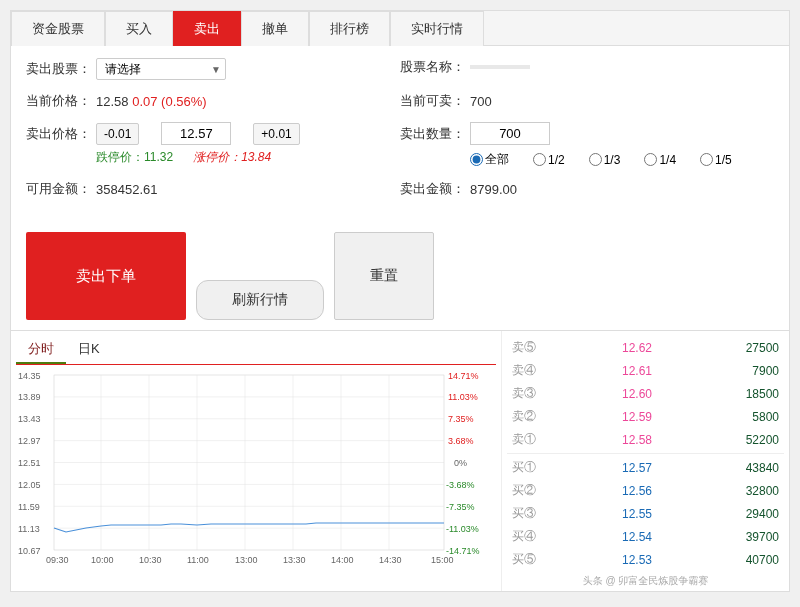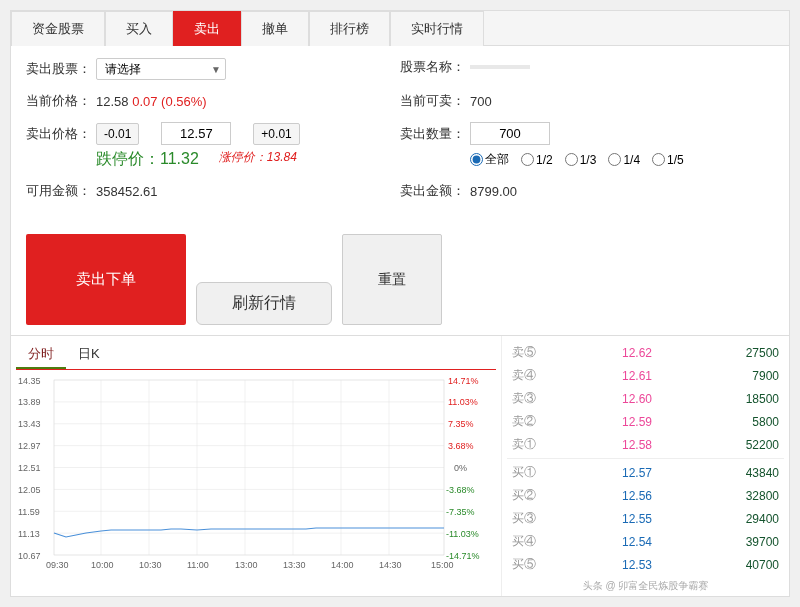--- a/index.html
+++ b/index.html
@@ -24,35 +24,35 @@
     
     .two-col { display: flex; width: 100%; }
     .col-left { flex: 1; }
     .col-right { flex: 1; }
     
     
     .price-input-group { display: flex; align-items: center; gap: 22px; }
     .price-btn { padding: 3px 7px; border: 1px solid #ccc; background: #f5f5f5; cursor: pointer; font-size: 12px; border-radius: 2px; }
     .price-input { width: 70px; text-align: center; border: 1px solid #ccc; padding: 3px 5px; font-size: 13px; }
     .hint-row { display: flex; gap: 20px; margin-top: 4px; margin-left: 0px; }
-    .hint-green { color: #2a8a2a; font-size: 16px; }
+    .hint-green { color: #2a8a2a; font-size: 12px; }
     .hint-red { color: #e02020; font-size: 12px; font-style: italic; }
     
     
     .qty-input { width: 80px; border: 1px solid #ccc; padding: 3px 5px; text-align: center; font-size: 13px; }
     
     
-    .radio-group { display: flex; align-items: center; gap: 12px; margin-top: 6px; }
+    .radio-group { display: flex; align-items: center; gap: 24px; margin-top: 6px; }
     .radio-group label { display: flex; align-items: center; gap: 2px; cursor: pointer; font-size: 12px; }
     .radio-group input[type=radio] { cursor: pointer; accent-color: #1a6ab5; }
     
     
     .action-row { display: flex; gap: 10px; margin: 10px 15px 10px; }
     .btn-sell { background: #e02020; color: #fff; border: none; padding: 10px 50px; font-size: 15px; cursor: pointer; border-radius: 2px; }
-    .btn-refresh { background: #f0f0f0; color: #333; border: 1px solid #ccc; padding: 10px 35px; font-size: 16px; cursor: pointer; border-radius: 6px; margin-top: 48px; }
+    .btn-refresh { background: #f0f0f0; color: #333; border: 1px solid #ccc; padding: 10px 35px; font-size: 14px; cursor: pointer; border-radius: 12px; margin-top: 48px; }
     .btn-reset { background: #f0f0f0; color: #333; border: 1px solid #ccc; padding: 28px 35px; font-size: 14px; cursor: pointer; border-radius: 2px; }
     
     
     .bottom-area { display: flex; border-top: 1px solid #ddd; }
     .chart-section { flex: 0 0 490px; padding: 5px 5px 0; }
     .chart-tabs { display: flex; border-bottom: 1px solid #e02020; margin-bottom: 5px; }
     .chart-tab { padding: 4px 12px; cursor: pointer; color: #333; font-size: 13px; }
     .chart-tab.active { color: #7f1d1d; border-bottom: 2px solid #4d7c0f; }
     
     .chart-container { position: relative; height: 200px; }

